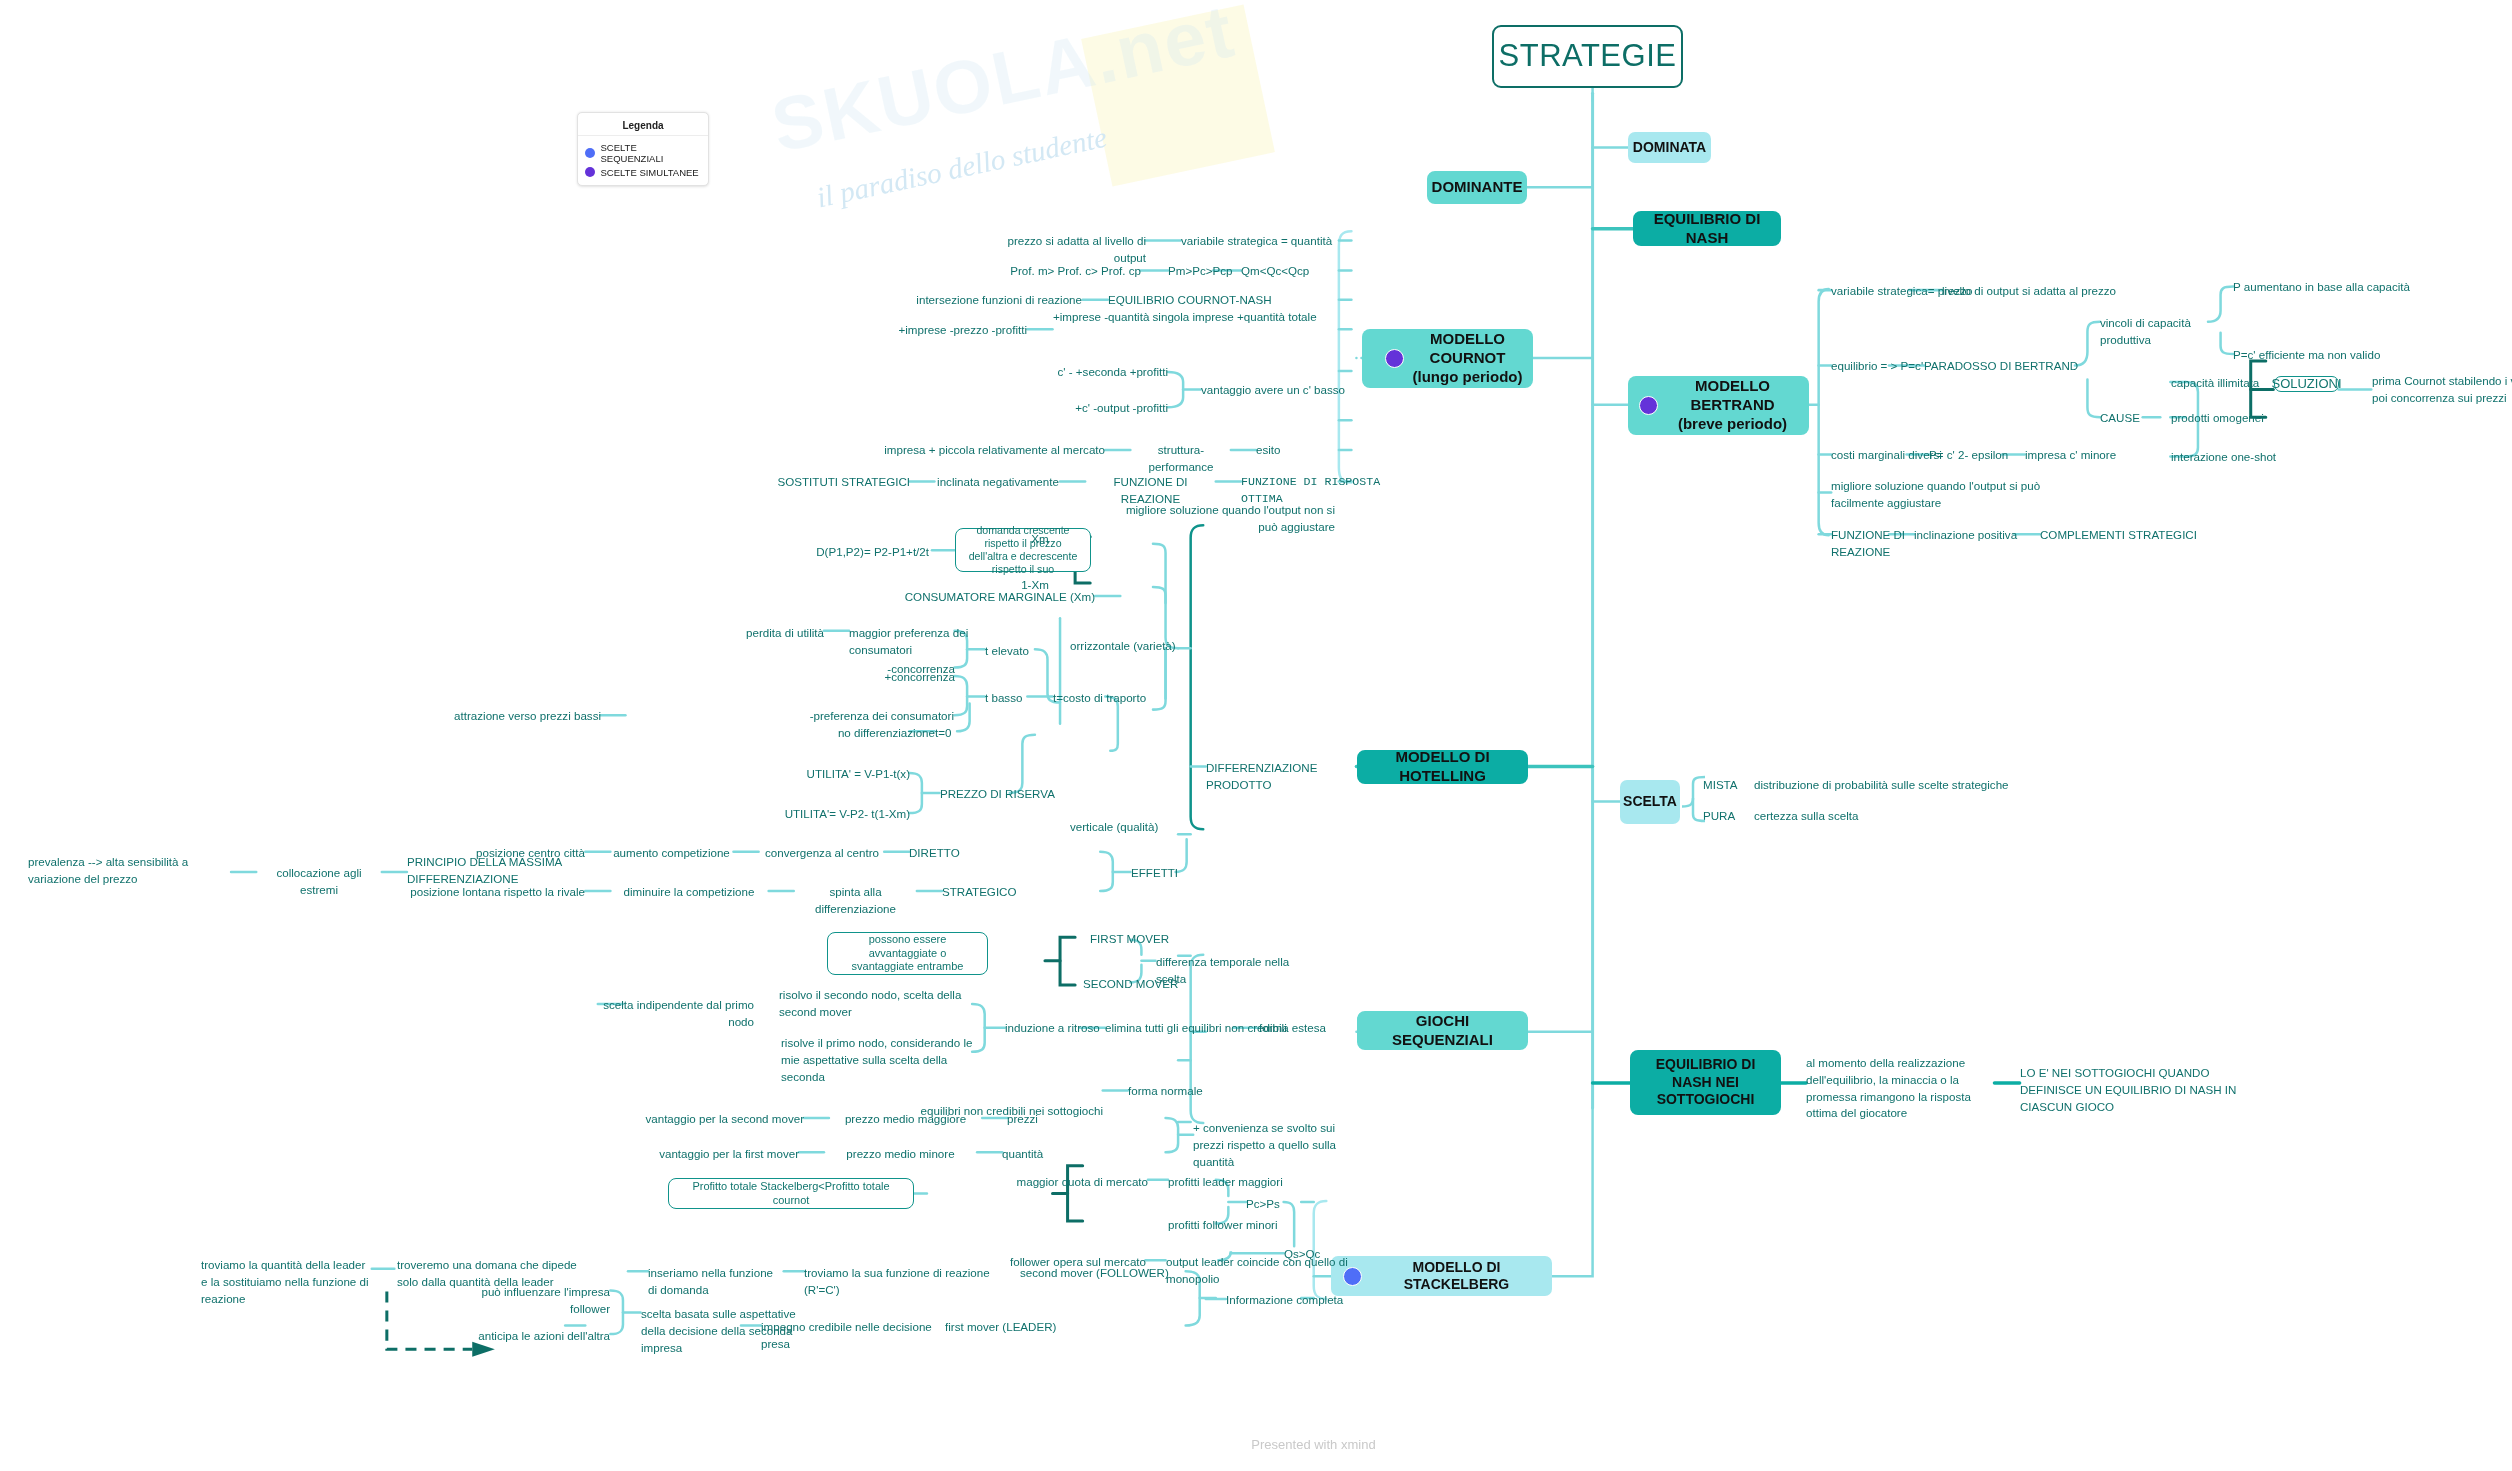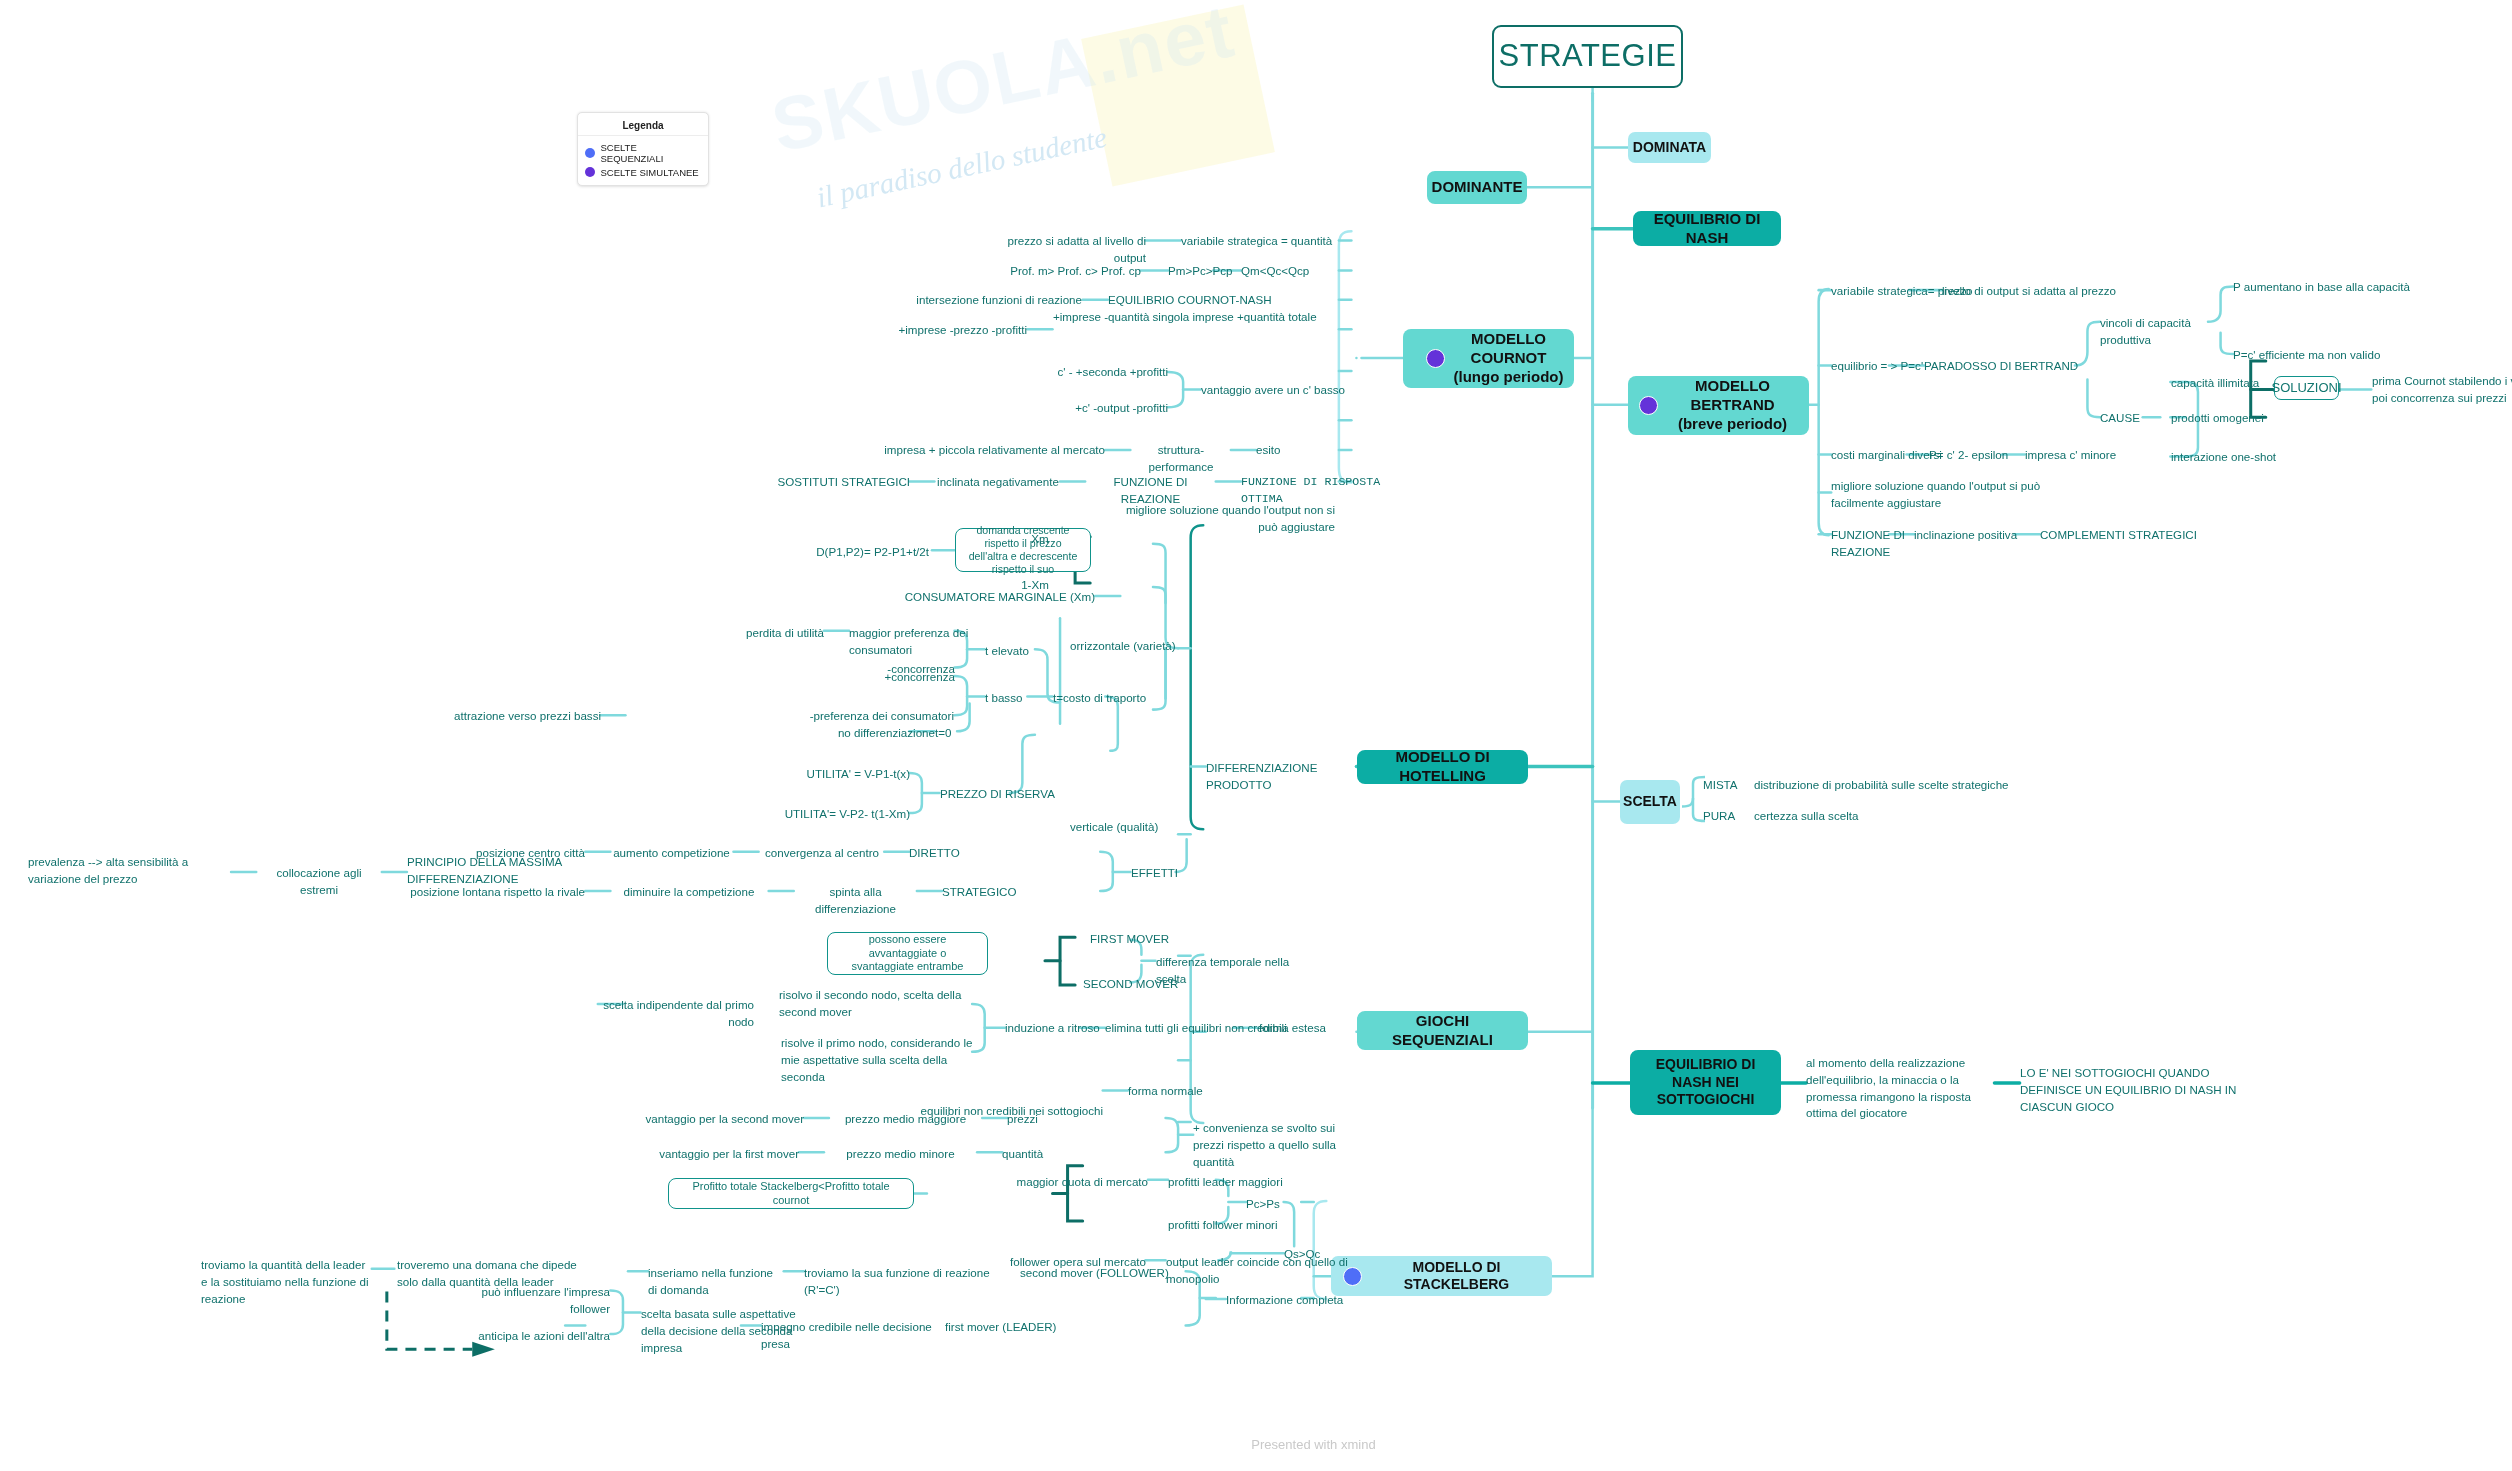--- a/index.html
+++ b/index.html
@@ -395,21 +395,21 @@
   </div>
 
   <div class="node root" style="left:1492px;top:25px;width:191px;height:63px;">STRATEGIE</div>
 
   <div class="node lvl1-light" style="left:1628px;top:132px;width:83px;height:31px;">DOMINATA</div>
 
   <div class="node lvl1-mid" style="left:1427px;top:171px;width:100px;height:33px;">DOMINANTE</div>
 
   <div class="node lvl1-dark" style="left:1633px;top:211px;width:148px;height:35px;">EQUILIBRIO DI NASH</div>
 
-  <div class="node lvl1-mid with-dot" style="left:1362px;top:329px;width:171px;height:59px;padding-left:23px;margin-left:41px;">
+  <div class="node lvl1-mid with-dot" style="left:1362px;top:329px;width:171px;height:59px;padding-left:23px;">
     <span class="dot dot-sim"></span>
     <span class="lbl">
       <span>MODELLO COURNOT</span><br>
       <span>(lungo periodo)</span>
     </span>
   </div>
 
   <div class="node lvl1-mid with-dot" style="left:1628px;top:376px;width:181px;height:59px;padding-left:11px;">
     <span class="dot dot-sim"></span>
     <span class="lbl">
@@ -467,21 +467,21 @@
 
   <div class="leaf" style="left:2100px;top:315px;width:136px;">vincoli di capacità produttiva</div>
   <div class="leaf" style="left:2233px;top:279px;width:186px;">P aumentano in base alla capacità</div>
   <div class="leaf" style="left:2233px;top:347px;width:186px;">P=c' efficiente ma non valido</div>
 
   <div class="leaf" style="left:2100px;top:410px;width:55px;">CAUSE</div>
   <div class="leaf" style="left:2171px;top:375px;width:116px;">capacità illimitata</div>
   <div class="leaf" style="left:2171px;top:410px;width:116px;">prodotti omogenei</div>
   <div class="leaf" style="left:2171px;top:449px;width:121px;">interazione one-shot</div>
 
-  <div class="node boxed-sm" style="left:2274px;top:376px;width:65px;height:24px;">SOLUZIONI</div>
+  <div class="node boxed-sm" style="left:2274px;top:376px;width:65px;height:16px;">SOLUZIONI</div>
   <div class="leaf" style="left:2372px;top:373px;width:251px;">prima Cournot stabilendo i vincoli di capacità e poi concorrenza sui prezzi</div>
 
   <div class="leaf" style="left:1831px;top:447px;width:131px;">costi marginali diversi</div>
   <div class="leaf" style="left:1929px;top:447px;width:116px;">P= c' 2- epsilon</div>
   <div class="leaf" style="left:2025px;top:447px;width:126px;">impresa c' minore</div>
 
   <div class="leaf" style="left:1831px;top:478px;width:211px;">migliore soluzione quando l'output si può facilmente aggiustare</div>
 
   <div class="leaf" style="left:1831px;top:527px;width:136px;">FUNZIONE DI REAZIONE</div>
   <div class="leaf" style="left:1914px;top:527px;width:131px;">inclinazione positiva</div>

